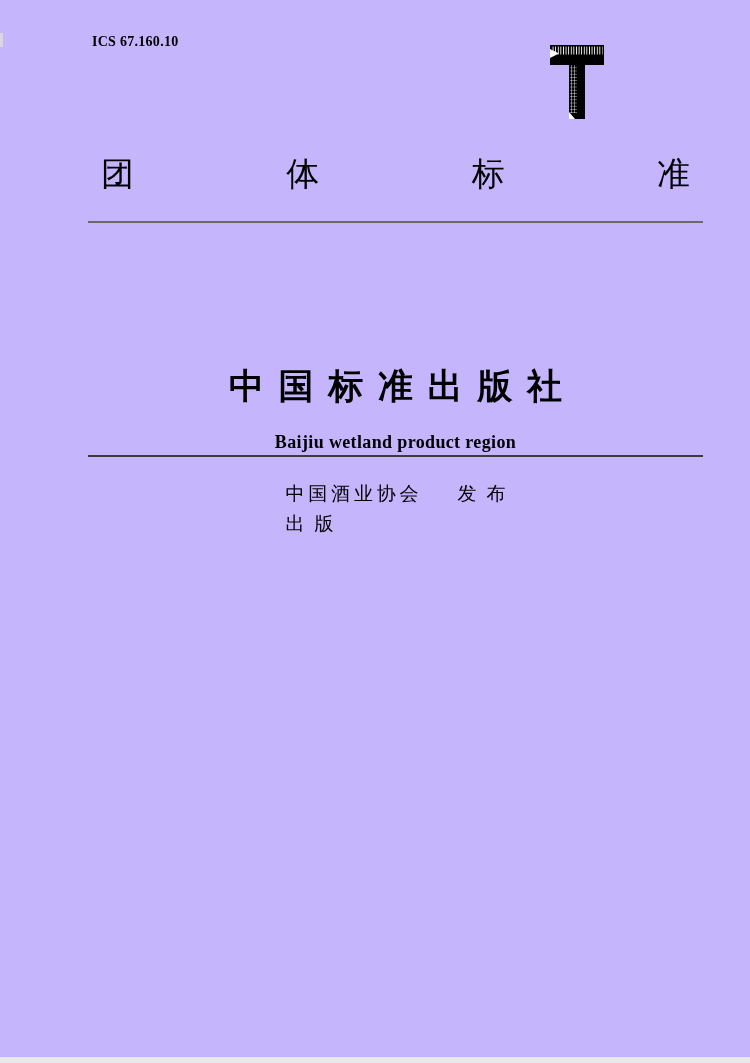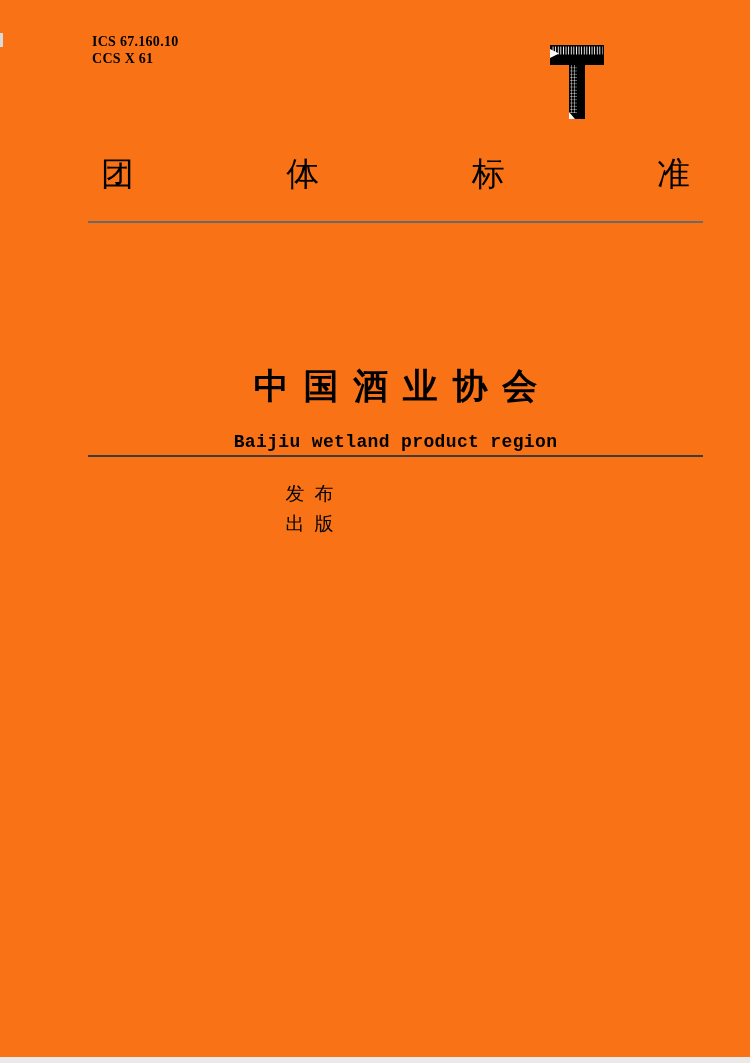--- a/index.html
+++ b/index.html
@@ -4,21 +4,21 @@
 <style>
   html, body {
     margin: 0;
     padding: 0;
     background: #ffffff;
   }
   .page {
     position: relative;
     width: 750px;
     height: 1063px;
-    background: #f97316;
+    background: #c4b5fd;
     overflow: hidden;
     font-family: "Liberation Sans", "DejaVu Sans", sans-serif;
     color: #000;
   }
   .content {
     position: relative;
     margin-left: 88px;
     width: 615px;
   }
   
@@ -82,21 +82,21 @@
     text-align: center;
     font-size: 35px;
     line-height: 43px;
     font-weight: 700;
     letter-spacing: 0.42em;
     padding-left: 0.42em; 
   }
   .sub-title {
     margin-top: 24px;
     text-align: center;
-    font-family: Liberation Mono, monospace;
+    font-family: Liberation Serif, serif;
     font-weight: bold;
     font-size: 18px;
     line-height: 22px;
     letter-spacing: 0.02em;
   }
   
   .dates-row {
     margin-top: 393px;
     display: flex;
     justify-content: space-between;
@@ -148,21 +148,20 @@
 <body>
 
 <div class="page">
   <div class="edge-artifact"></div>
 
   <div class="content">
 
     <div class="top-row">
       <div class="codes">
         <div>ICS 67.160.10</div>
-        <div>CCS X 61</div>
       </div>
 
       <div class="t-logo">
         <svg width="54" height="74" viewBox="0 0 54 74" xmlns="http://www.w3.org/2000/svg" aria-hidden="true">
           <defs>
             <pattern id="hatchV" width="2.6" height="10" patternUnits="userSpaceOnUse">
               <rect width="2.6" height="10" fill="#000"></rect>
               <rect width="0.9" height="10" fill="#fff"></rect>
             </pattern>
             <pattern id="hatchGrid" width="3" height="3.2" patternUnits="userSpaceOnUse">
@@ -178,29 +177,30 @@
           <polygon points="19,74 19,67 25,74" fill="#fff"></polygon>
         </svg>
       </div>
     </div>
 
     <div class="std-type">团体标准</div>
 
 
     <hr class="rule rule-top">
 
-    <div class="main-title">中国酒业协会</div>
+    <div class="main-title">中国标准出版社</div>
 
     <div class="sub-title">Baijiu wetland product region</div>
 
 
     <hr class="rule rule-bottom">
 
     <div class="publishers">
       <div class="pub-row">
+        <span class="pub-org">中国酒业协会</span>
         <span class="pub-role">发布</span>
       </div>
       <div class="pub-row">
         <span class="pub-role">出版</span>
       </div>
     </div>
 
   </div>
 
   <div class="bottom-strip"></div>

